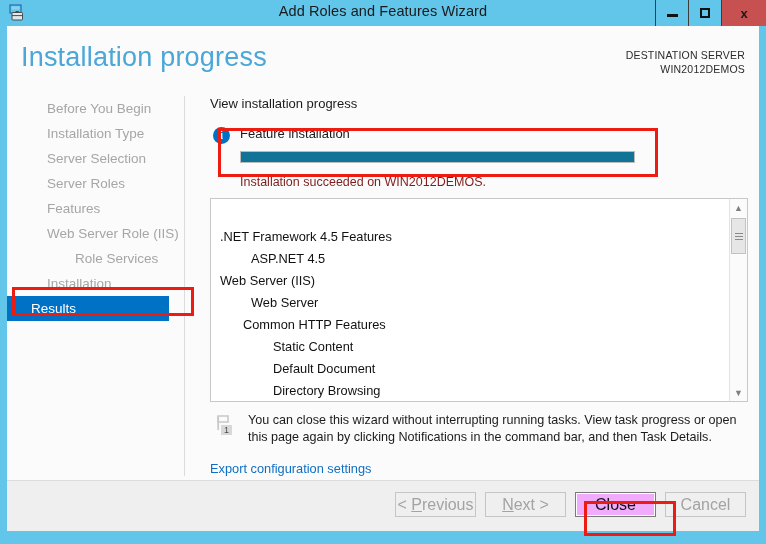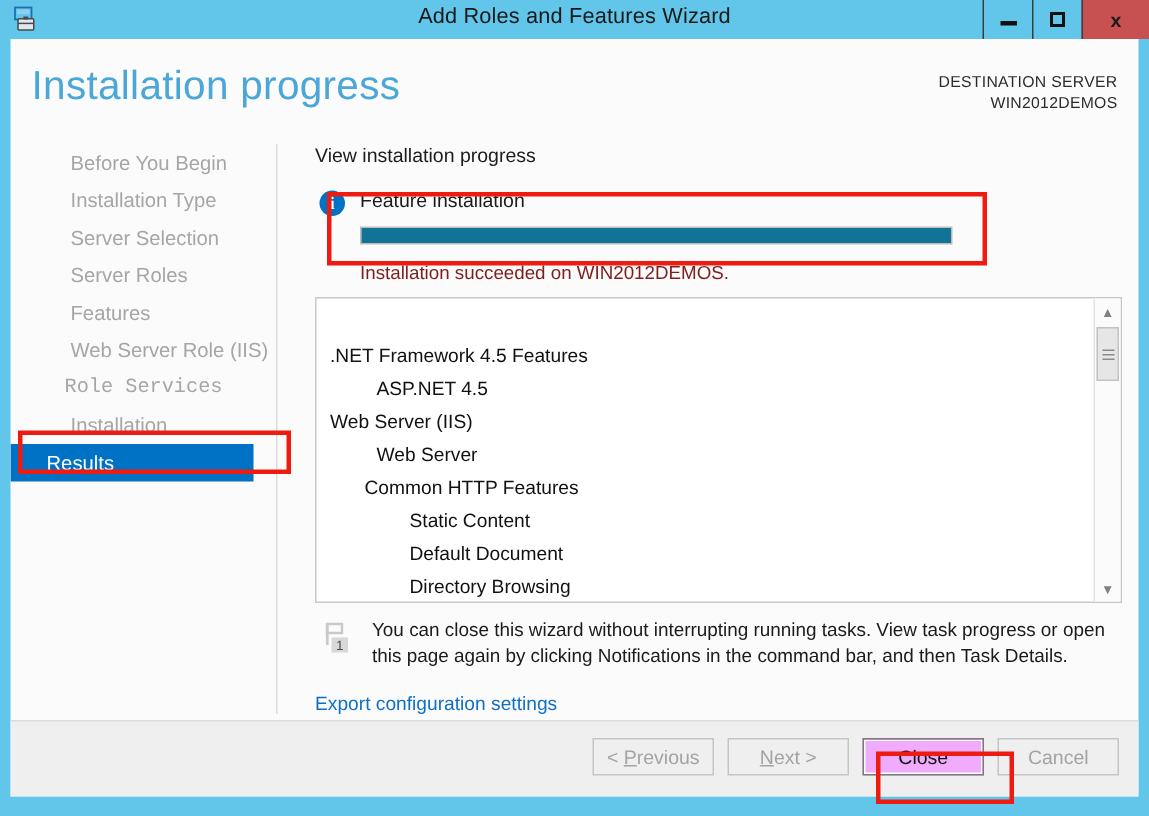--- a/index.html
+++ b/index.html
@@ -125,21 +125,21 @@
   .nav-item {
     position: relative;
     height: 25px;
     line-height: 25px;
     font-size: 13.5px;
     color: #a6a6a6;
     padding-left: 40px;
     box-sizing: border-box;
     white-space: nowrap;
   }
-  .nav-item.sub { padding-left: 36px; font-family: Liberation Mono, monospace; }
+  .nav-item.sub { padding-left: 68px; }
   .nav-item.selected {
     background: #0072c6;
     color: #ffffff;
     padding-left: 24px;
     width: 162px;
   }
   .nav-sep {
     position: absolute;
     left: 177px; top: 70px;
     width: 1px; height: 380px;
@@ -310,21 +310,21 @@
   }
   .btnrow {
     position: absolute;
     right: 13px; top: 11px;
     display: flex;
     gap: 9px;
   }
   .btn {
     width: 81px;
     height: 25px;
-    font-size: 13px;
+    font-size: 16px;
     line-height: 23px;
     text-align: center;
     box-sizing: border-box;
     background: #efefef;
     border: 1px solid #c5c5c5;
     color: #a3a3a3;
   }
   .btn.enabled {
     color: #111;
     background: #f0abfc;

